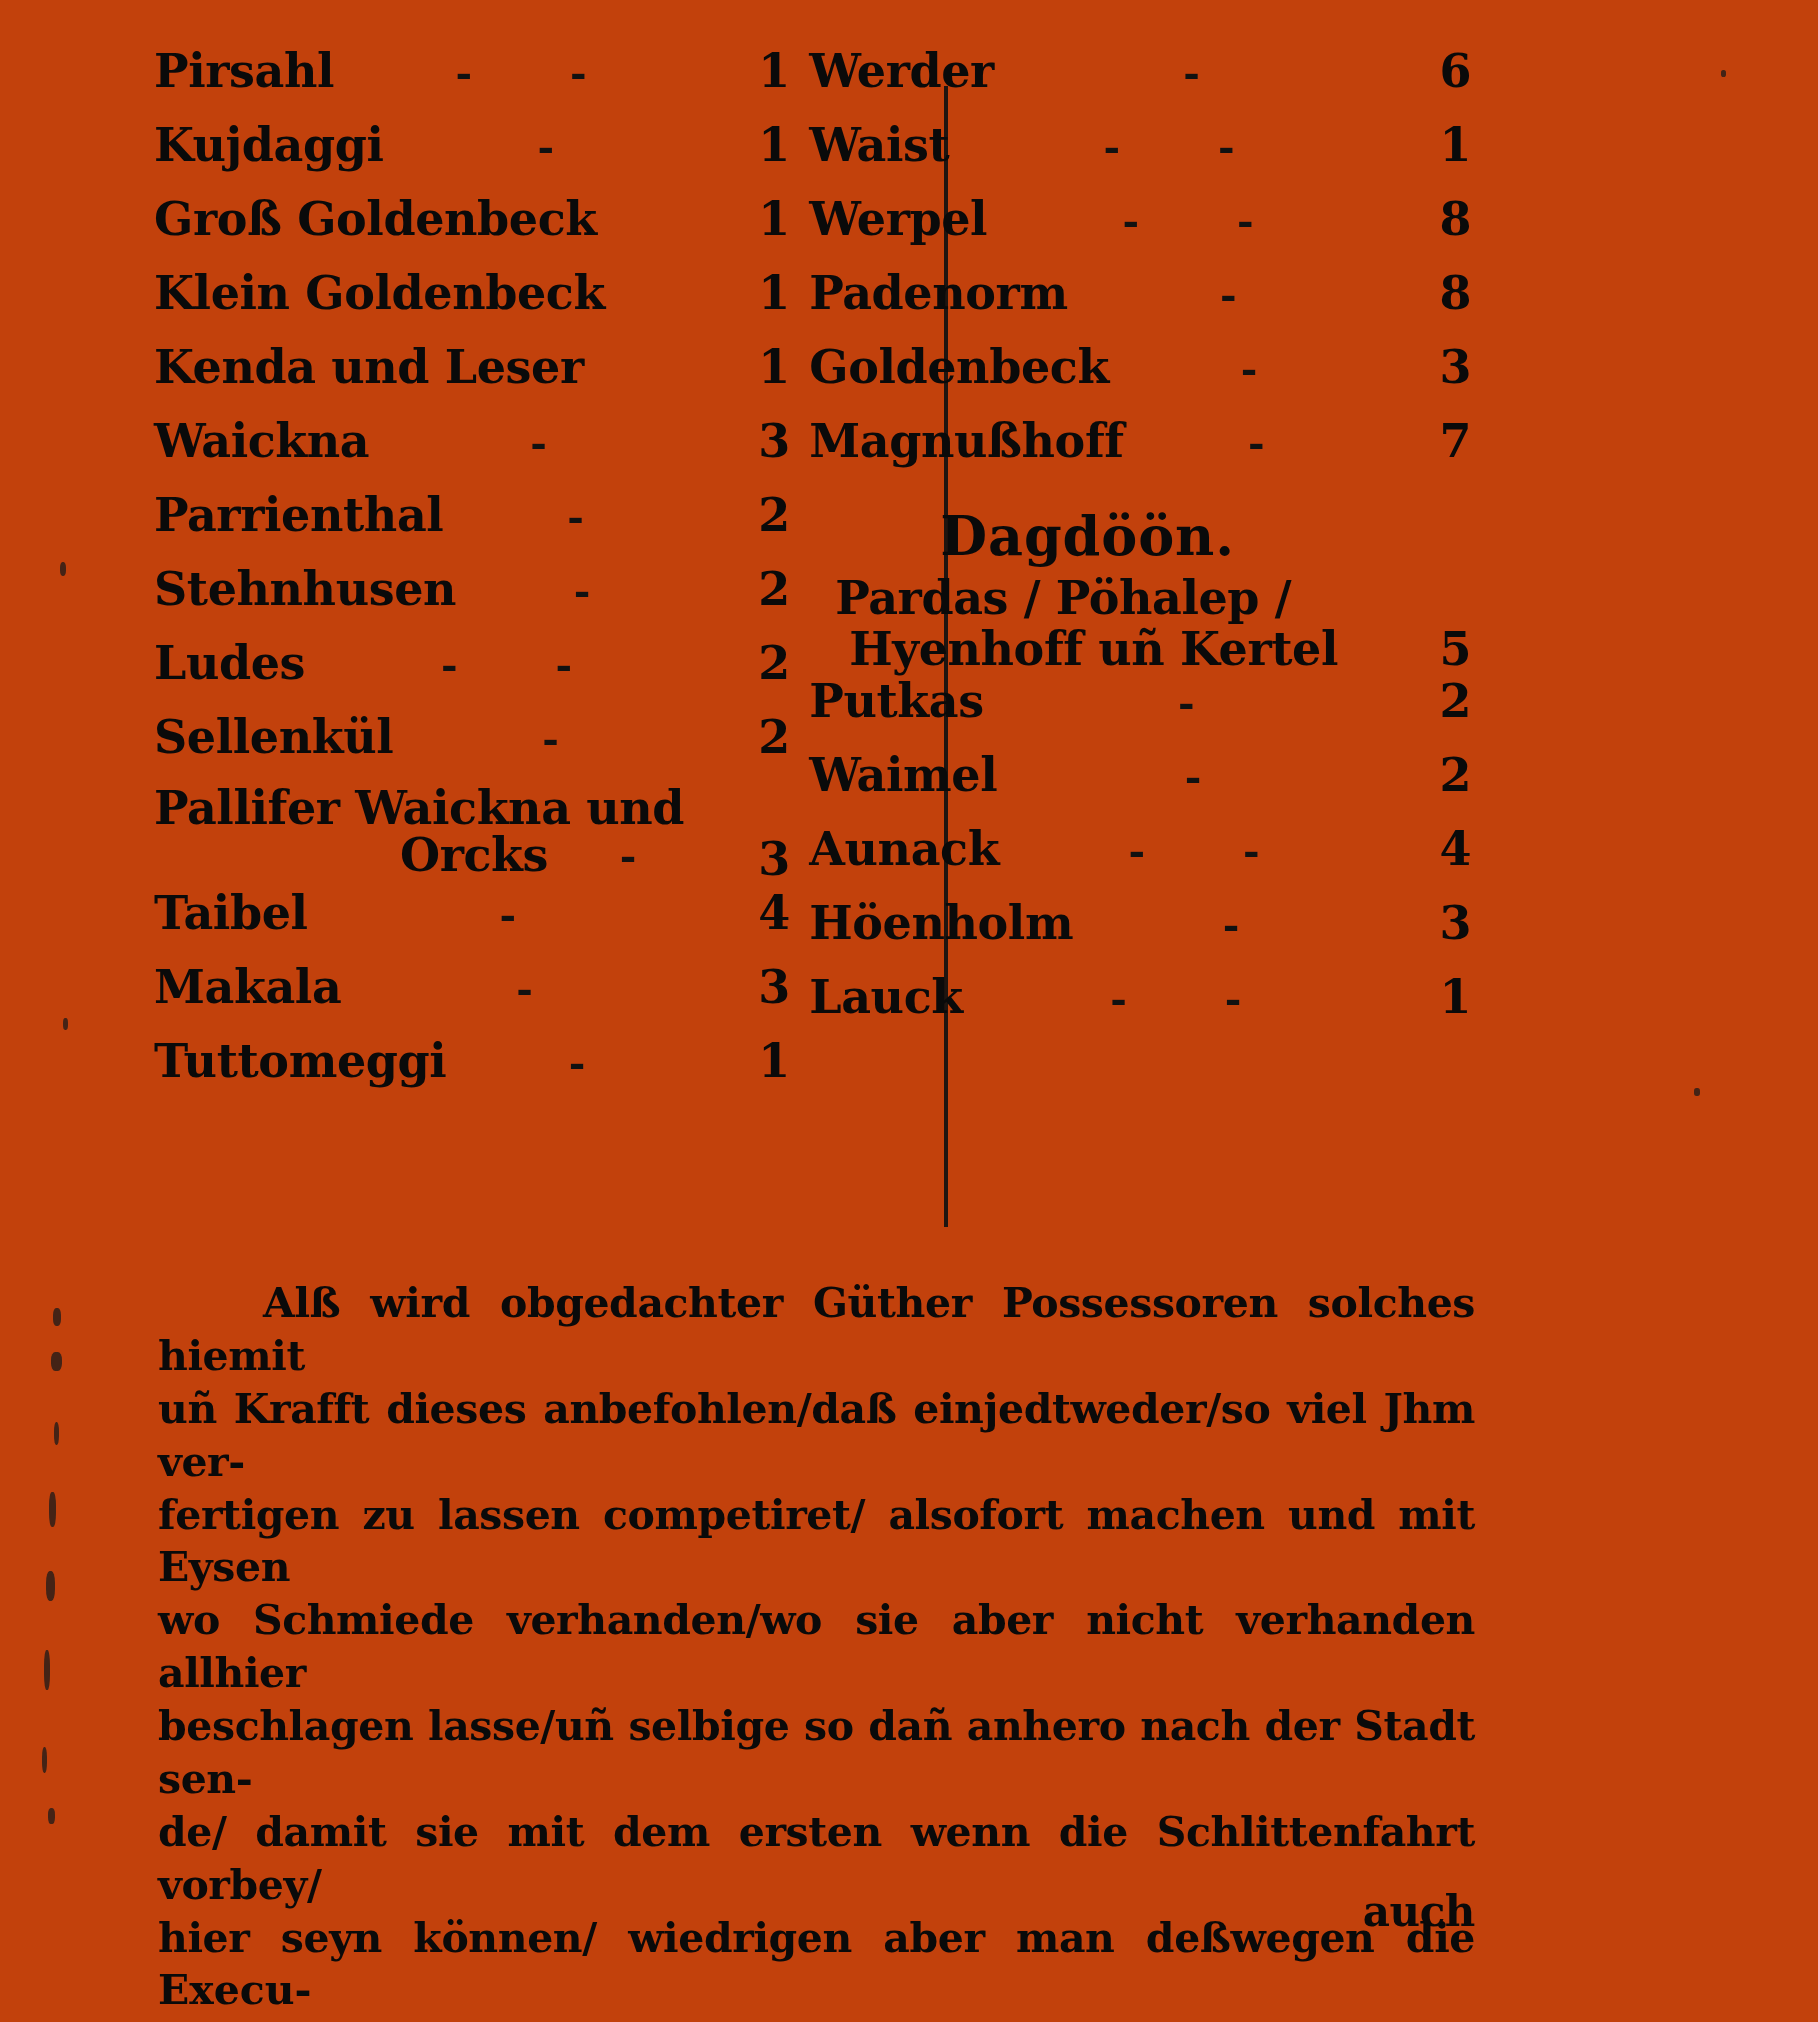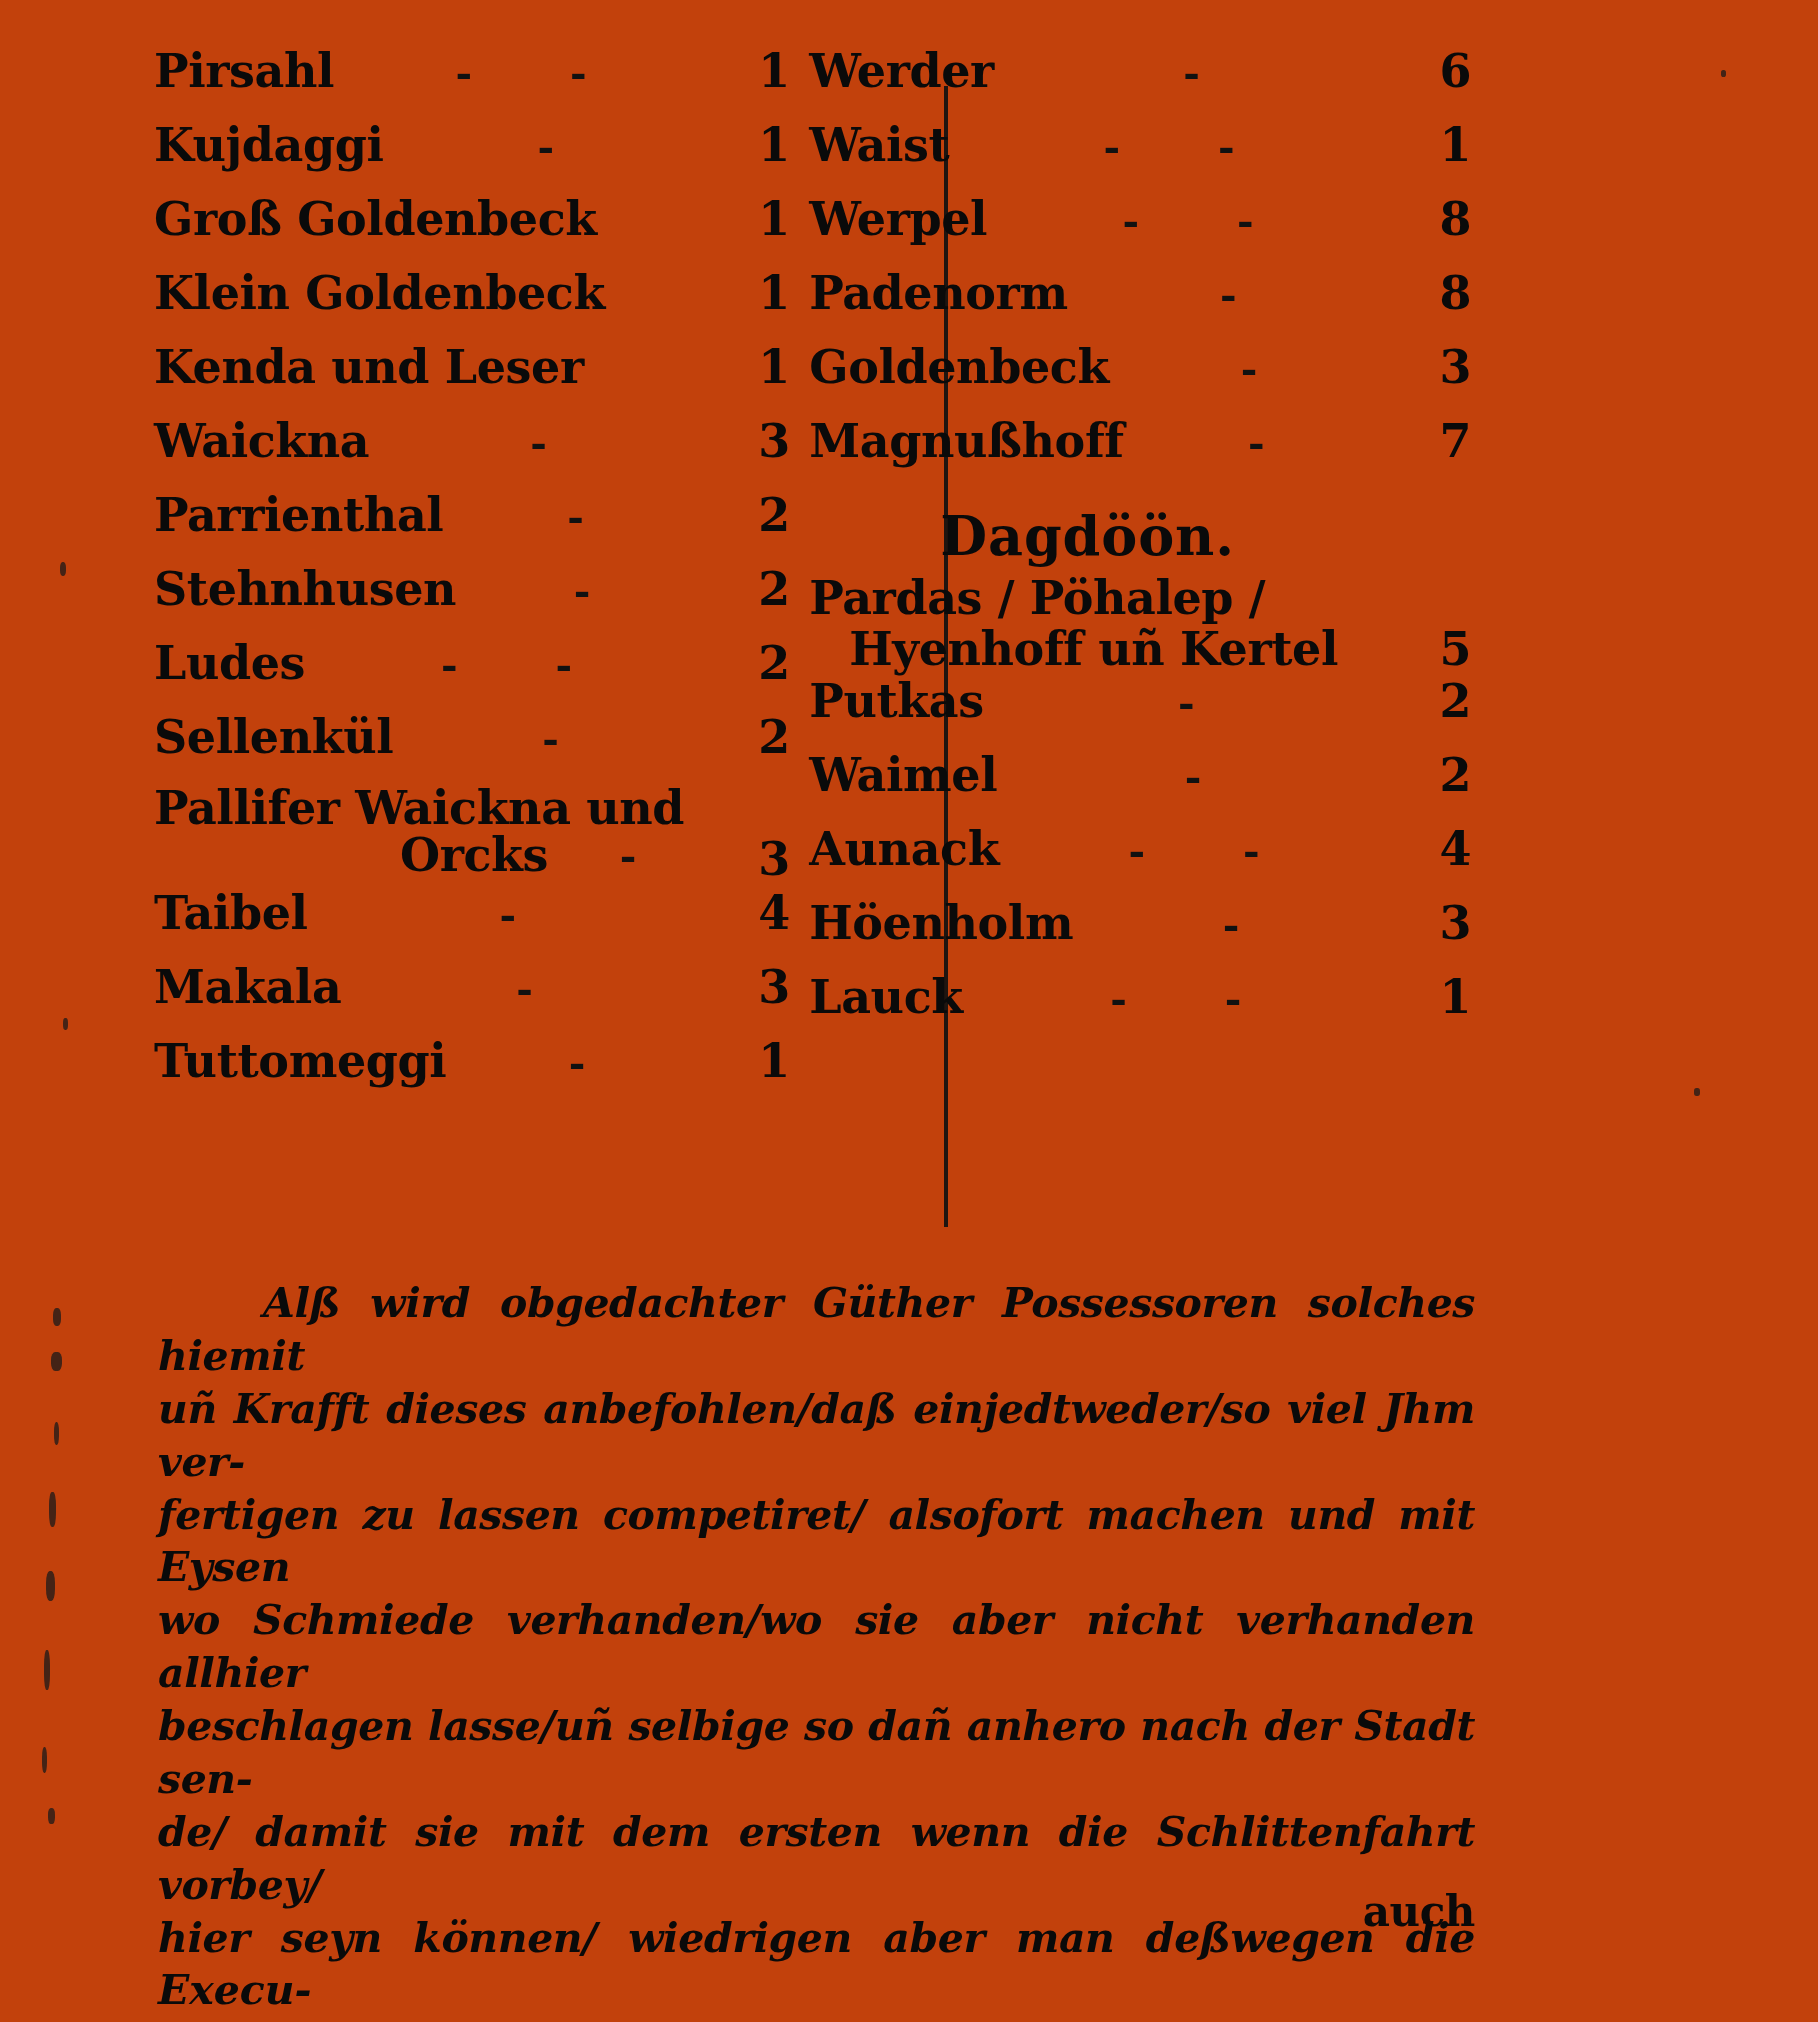--- a/index.html
+++ b/index.html
@@ -115,20 +115,21 @@
     letter-spacing: 0.9px;
     padding-right: 105px;
   }
 
   
   .pardas-l1 {
     font-size: 46px;
     line-height: 1.1;
     white-space: nowrap;
     text-align: left;
+    margin-left: 26px;
   }
   .pardas-l2 {
     display: flex;
     align-items: baseline;
     font-size: 46px;
     line-height: 1.1;
   }
   .pardas-l2 .name { padding-left: 40px; white-space: nowrap; }
   .pardas-l2 .num  { margin-left: auto; flex: 0 0 61px; text-align: right; }
 
@@ -136,21 +137,21 @@
   #body-text {
     position: absolute;
     left: 158px;
     top: 1277px;
     width: 1317px;
     font-size: 41px;
     line-height: 1.29;
     font-weight: 700;
     text-align: justify;
   }
-  #body-text p { margin: 0; font-style: italic; }
+  #body-text p { margin: 0; }
   #body-text .indent { display: inline-block; width: 105px; }
   .roman {
     font-family: "DejaVu Serif", serif;
     font-weight: 600;
     letter-spacing: 0;
   }
   #catchword {
     position: absolute;
     left: 158px;
     top: 1887px;

